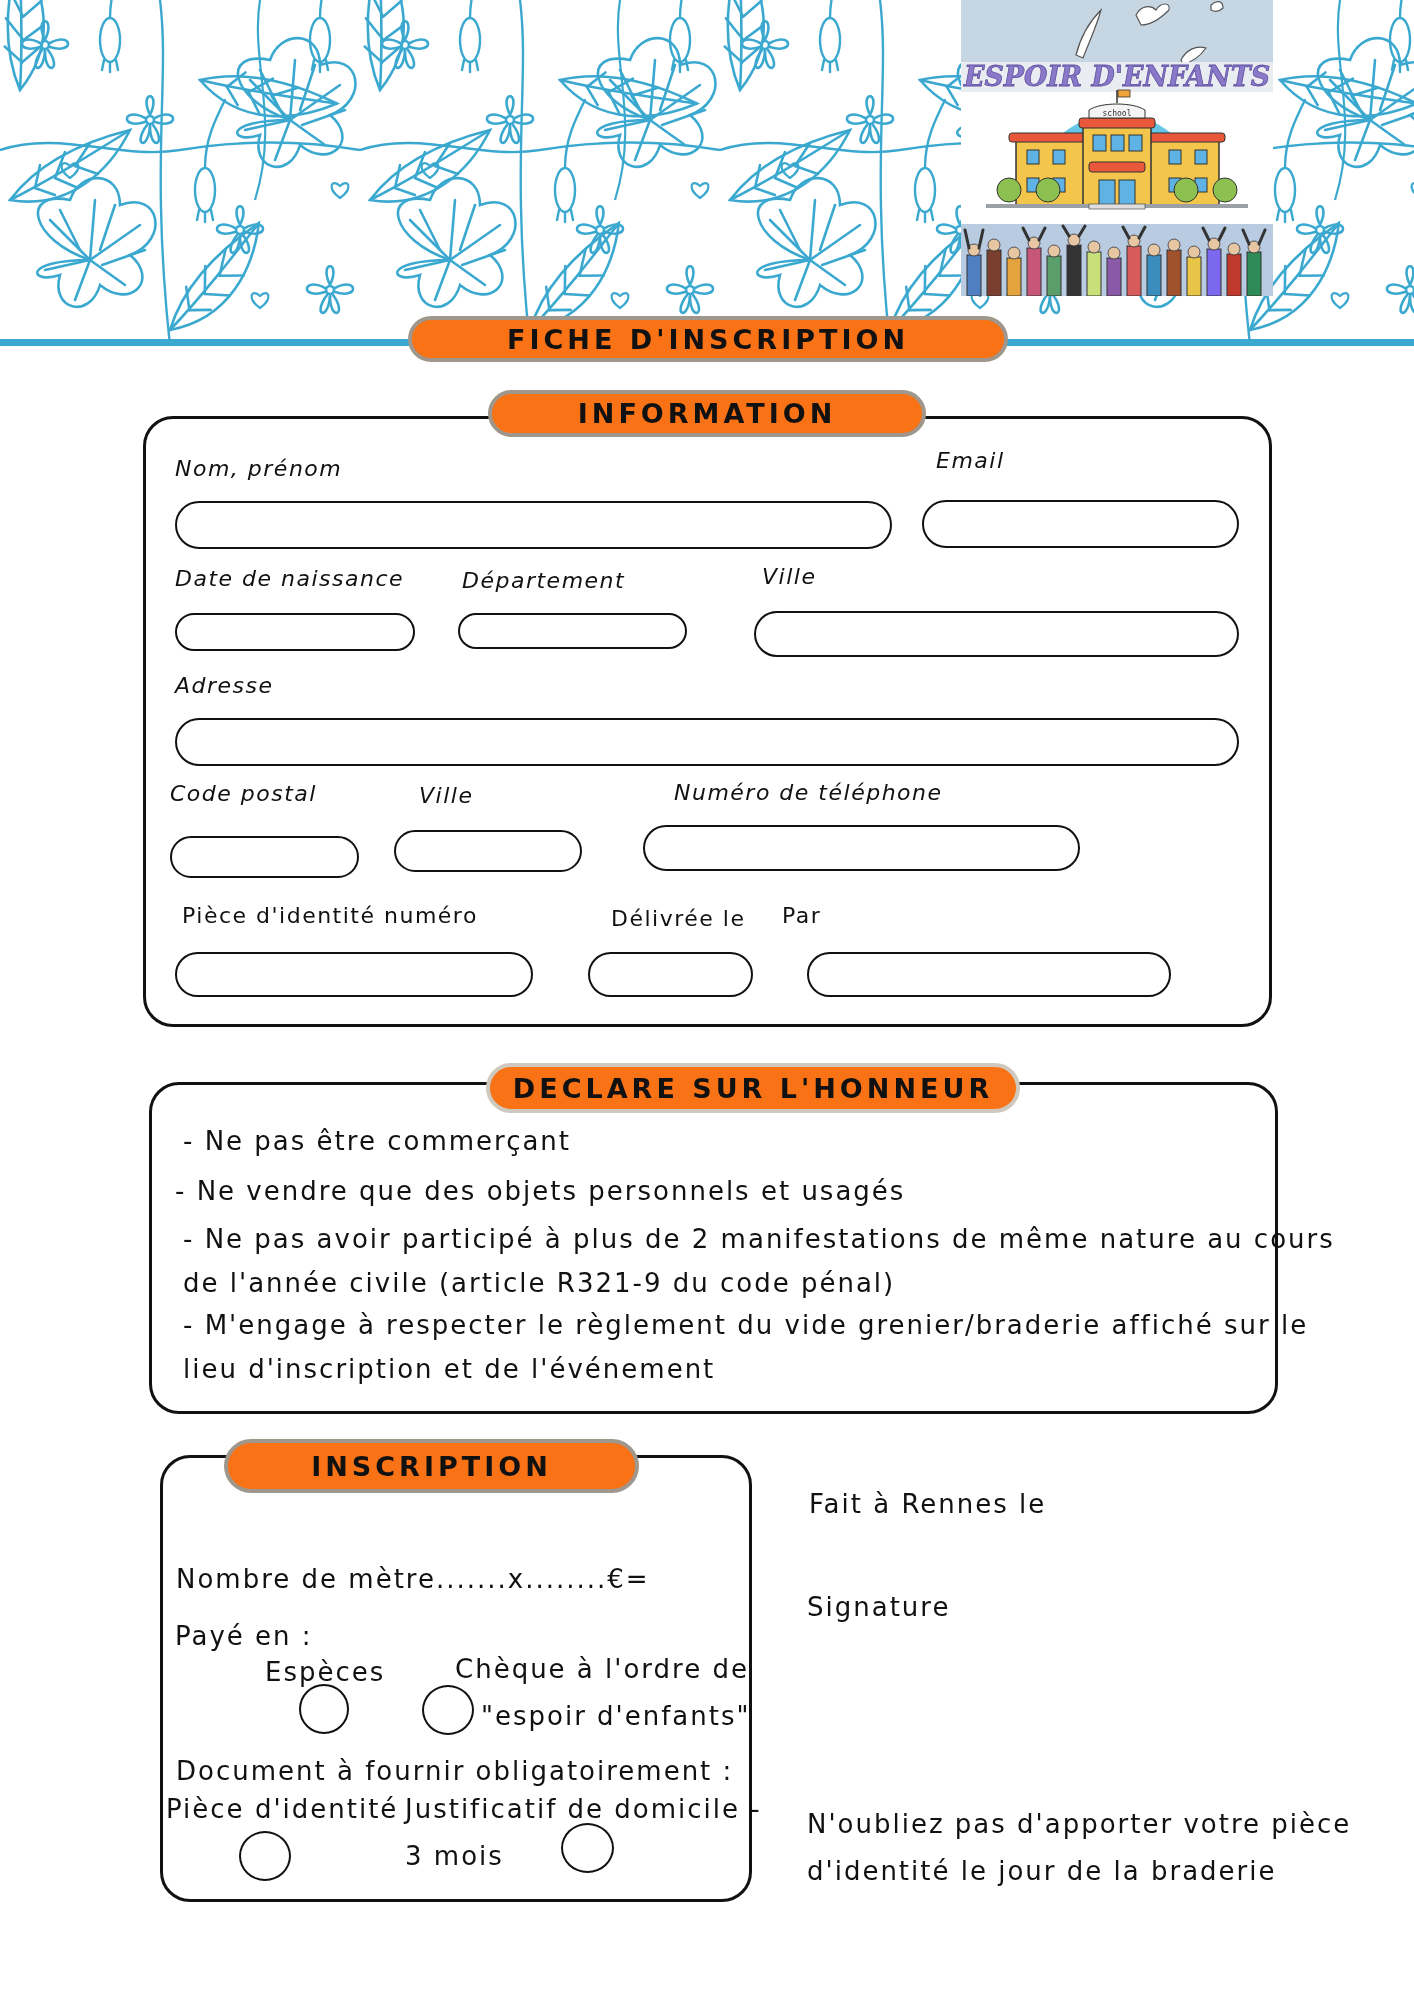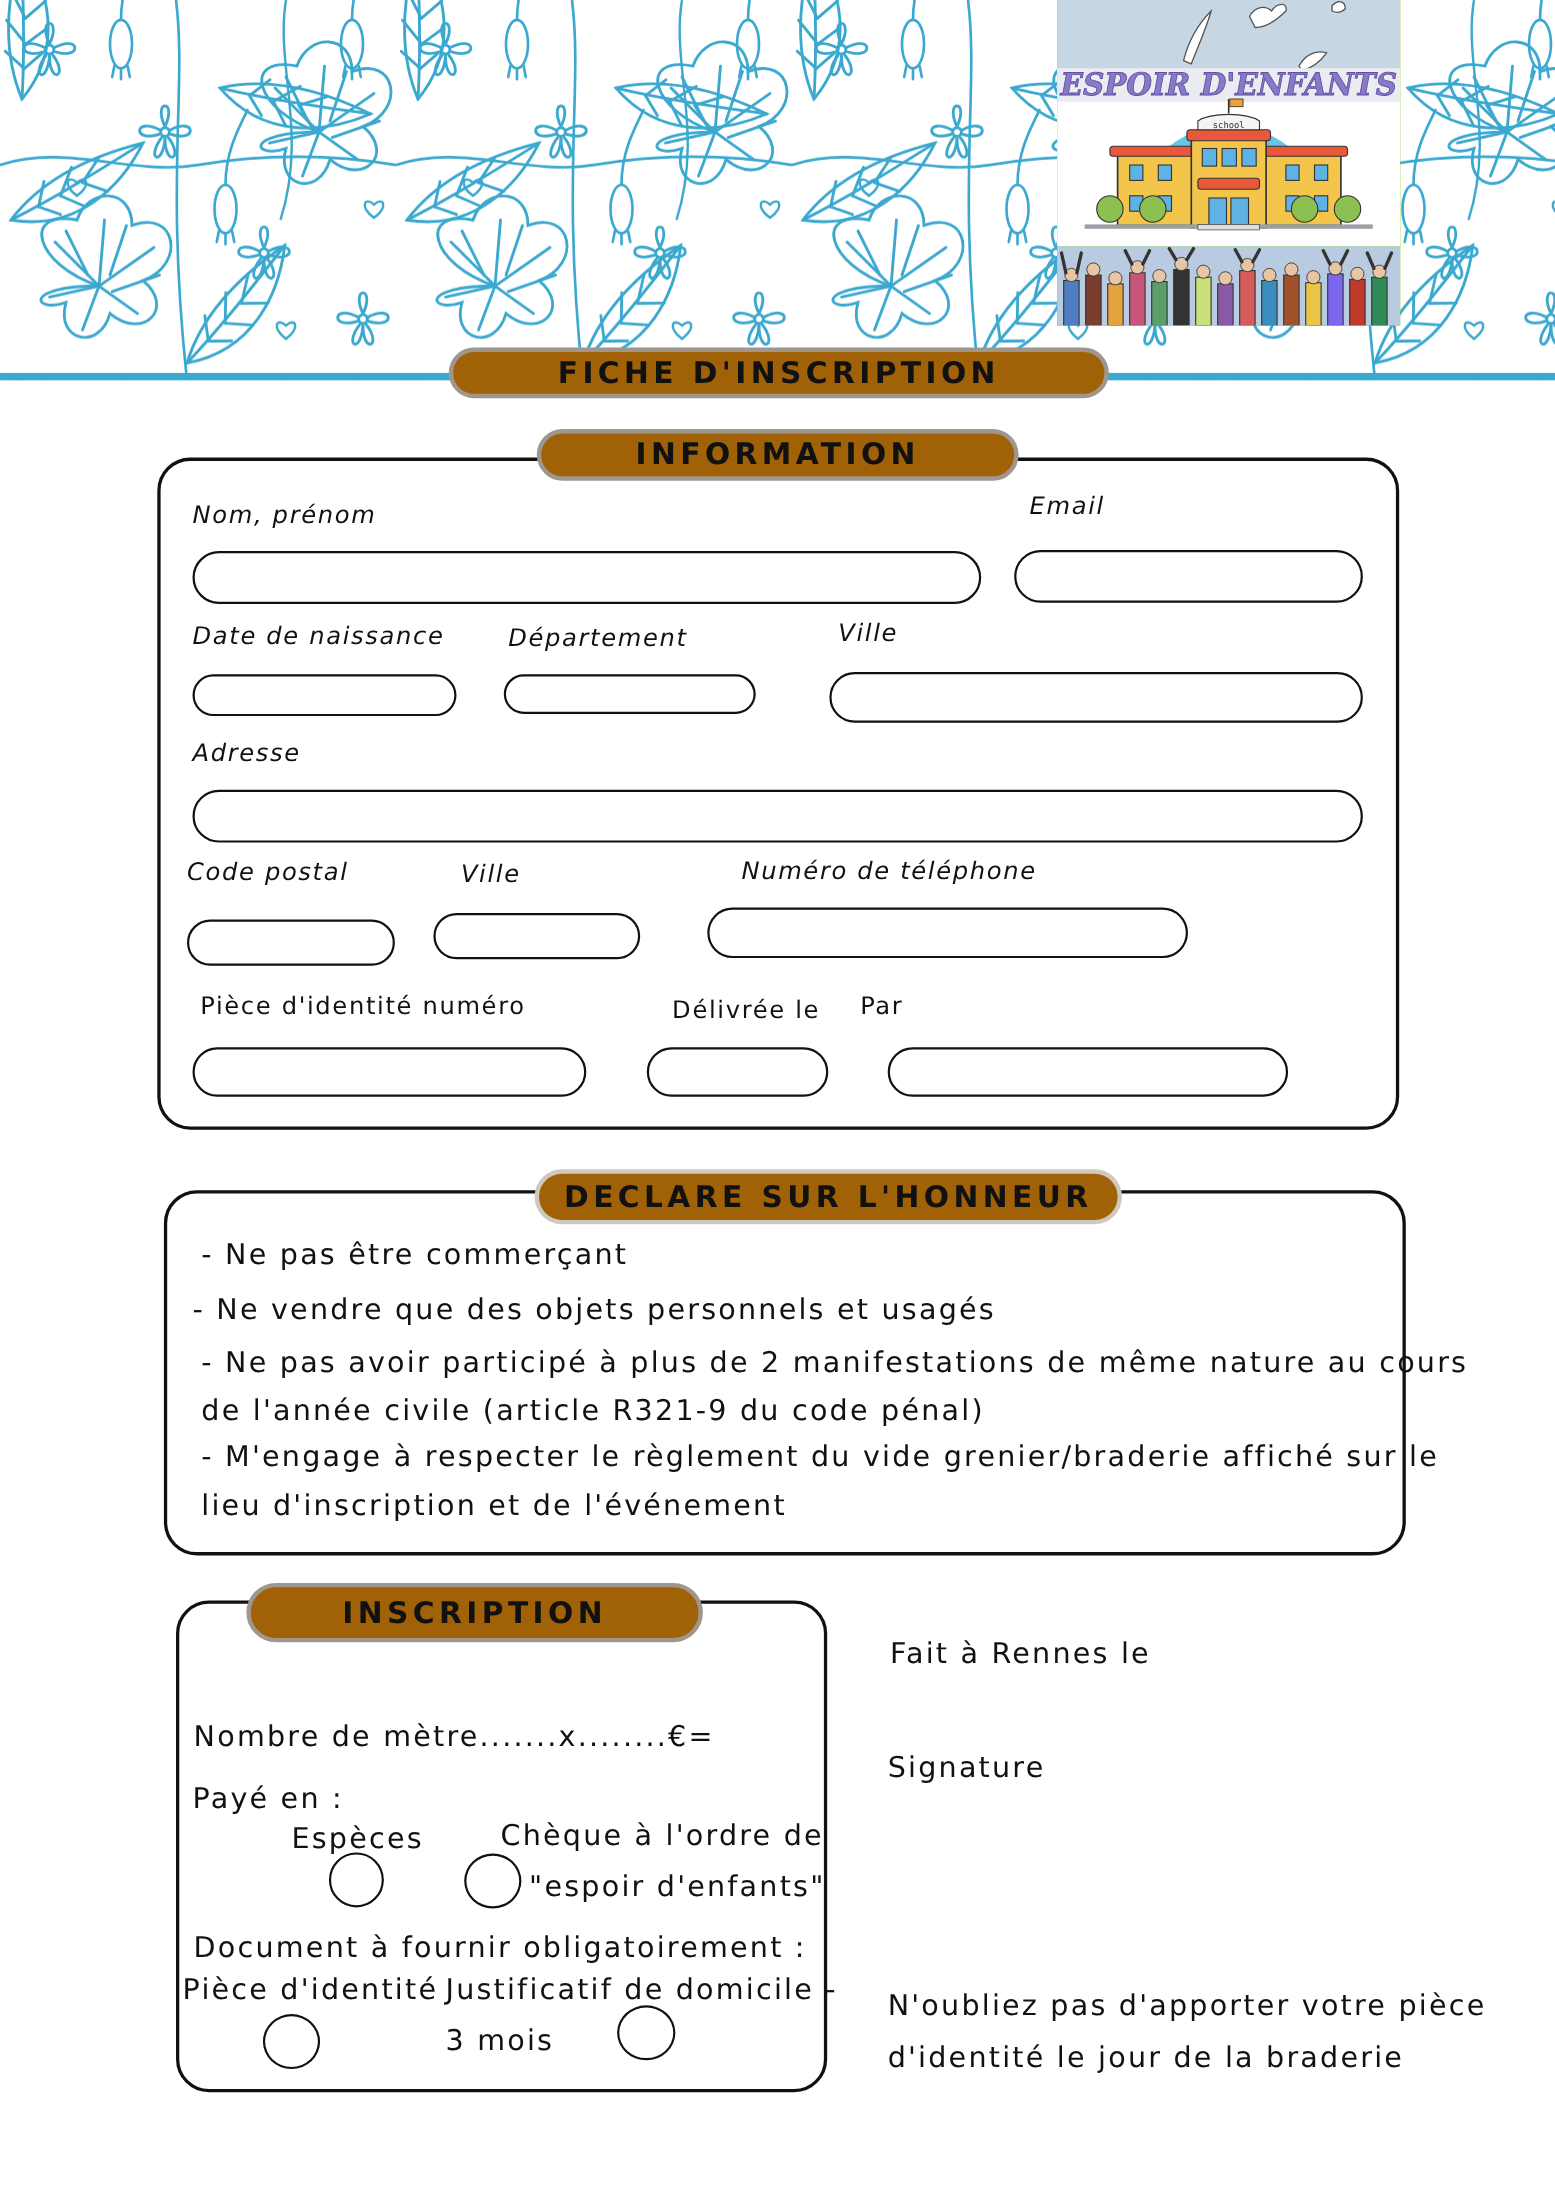--- a/index.html
+++ b/index.html
@@ -6,25 +6,25 @@
   body { width:1414px; height:1999px; position:relative; background:#ffffff; overflow:hidden;
          font-family:"DejaVu Sans", sans-serif; color:#111; }
   .abs { position:absolute; }
 
   
   .banner { left:0; top:0; width:1414px; height:346px; overflow:hidden; background:#fff; }
   .banner svg { position:absolute; left:0; top:0; }
   .banner-line { left:0; top:339px; width:1414px; height:7px; background:#3aa8cf; }
 
   
-  .logo { left:961px; top:0; width:312px; height:296px; overflow:hidden; background:#84cc16; }
+  .logo { left:961px; top:0; width:312px; height:296px; overflow:hidden; background:#fca5a5; }
   .logo svg { display:block; }
 
   
-  .pill { background:#a16207; border:4px solid #9f968c; border-radius:30px; box-sizing:border-box;
+  .pill { background:#f97316; border:4px solid #9f968c; border-radius:30px; box-sizing:border-box;
           display:flex; align-items:center; justify-content:center;
           font-family:"DejaVu Sans", sans-serif; font-weight:bold; letter-spacing:4px; color:#111; }
   .pill.light { border-color:#cfc8be; }
 
   
   .box { border:3px solid #111; border-radius:30px; box-sizing:border-box; background:#fff; }
 
   
   .lbl { font-family:"DejaVu Sans", sans-serif; font-style:italic; font-size:22px; letter-spacing:1.5px; color:#111; white-space:nowrap; line-height:1; }
   .lbl.up { font-style:normal; }

